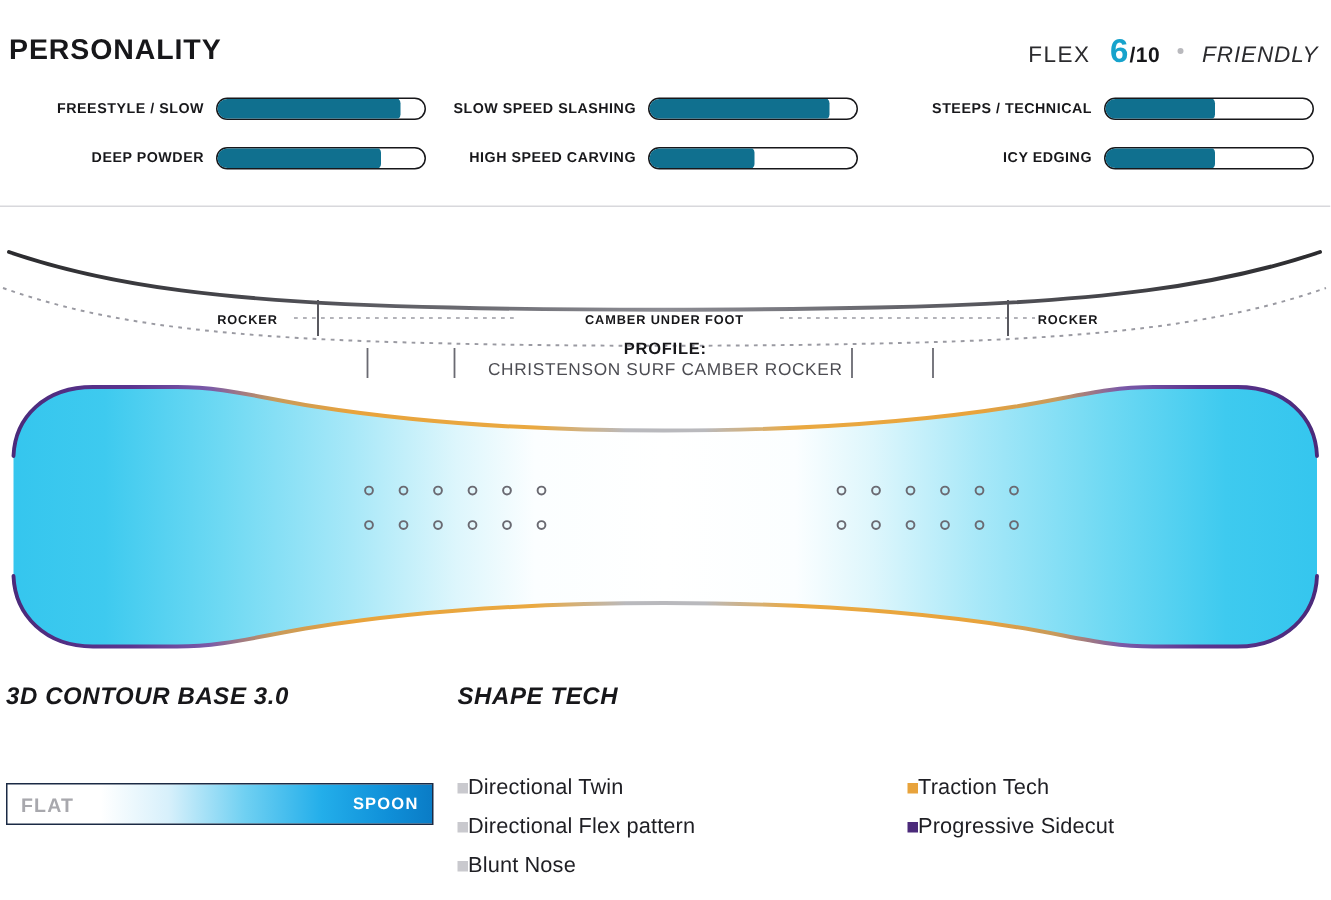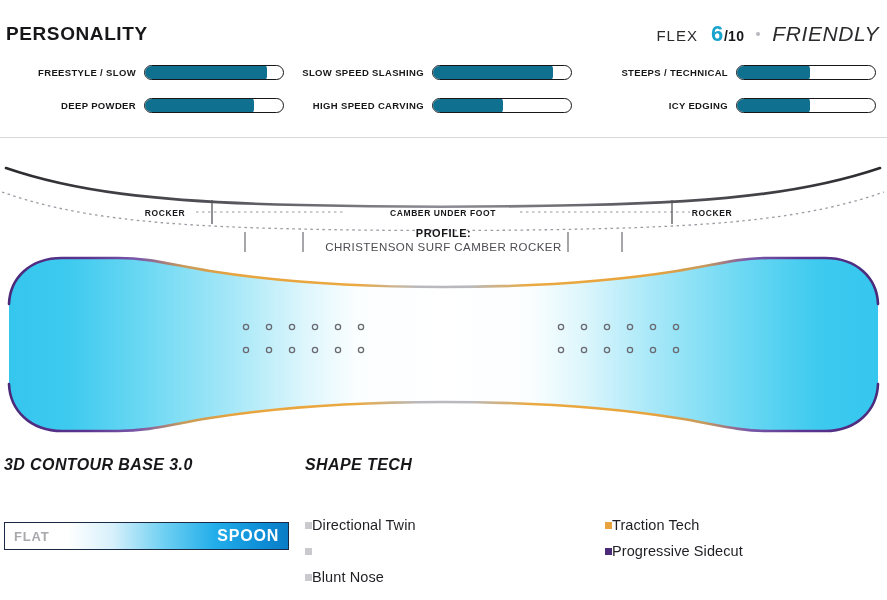--- a/index.html
+++ b/index.html
@@ -61,21 +61,21 @@
     letter-spacing: 0.3px;
   }
   .flex-dot {
     width: 4px; height: 4px;
     border-radius: 50%;
     background: #b9b9bd;
     align-self: center;
     margin: 0 3px;
   }
   .flex-word {
-    font-size: 21px;
+    font-size: 15px;
     font-style: italic;
     font-weight: 400;
     color: #2b2b2e;
     letter-spacing: 0.6px;
   }
 
   
   .bars {
     position: absolute;
     top: 62px; left: 0; right: 0;
@@ -199,21 +199,21 @@
     justify-content: space-between;
     padding: 0 9px;
   }
   .contour-left {
     font-size: 13px;
     font-weight: 700;
     letter-spacing: 0.8px;
     color: #a8a8ad;
   }
   .contour-right {
-    font-size: 16px;
+    font-size: 11px;
     font-weight: 700;
     letter-spacing: 0.8px;
     color: #ffffff;
   }
 
   .shape-block {
     position: absolute;
     left: 305px;
     top: 456px;
     width: 578px;
@@ -476,20 +476,21 @@
 
   <div class="shape-lists">
 
     <div class="shape-col">
       <div class="shape-item">
         <span class="shape-bullet" style="background: rgb(201, 201, 206);"></span>
         <span class="shape-text">Directional Twin</span>
       </div>
       <div class="shape-item">
         <span class="shape-bullet" style="background: rgb(201, 201, 206);"></span>
+        <span class="shape-text">Directional Flex pattern</span>
       </div>
       <div class="shape-item">
         <span class="shape-bullet" style="background: rgb(201, 201, 206);"></span>
         <span class="shape-text">Blunt Nose</span>
       </div>
     </div>
 
     <div class="shape-col right">
       <div class="shape-item">
         <span class="shape-bullet" style="background: rgb(232, 163, 60);"></span>

